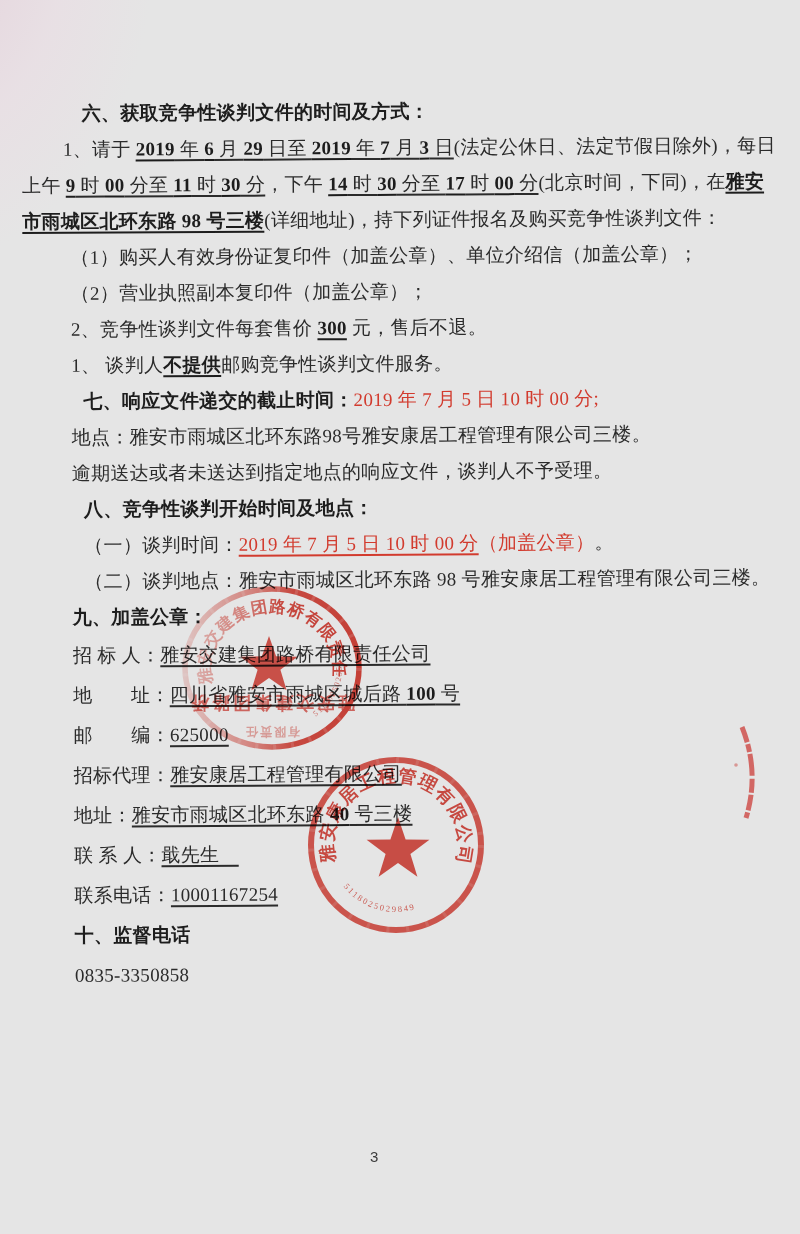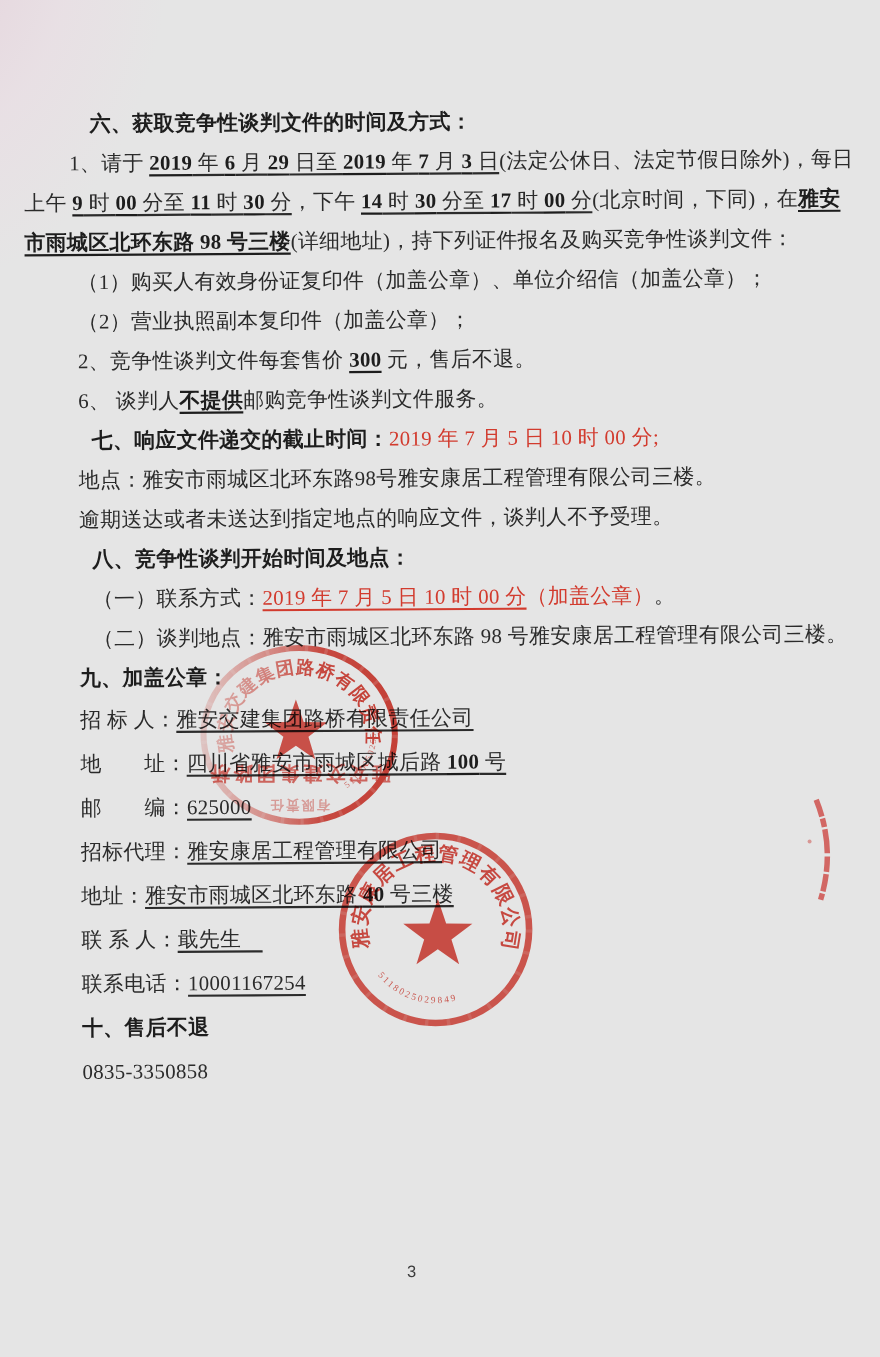--- a/index.html
+++ b/index.html
@@ -31,36 +31,36 @@
   <div class="corner-shadow"></div>
 
   <div class="doc-content">
       <div class="line ind-hdr"><span class="f-b">六、获取竞争性谈判文件的时间及方式：</span></div>
       <div class="line ind-item"><span class="">1、请于 </span><span class="f-b f-u">2019</span><span class="f-u"> 年 </span><span class="f-b f-u">6</span><span class="f-u"> 月 </span><span class="f-b f-u">29</span><span class="f-u"> 日至 </span><span class="f-b f-u">2019</span><span class="f-u"> 年 </span><span class="f-b f-u">7</span><span class="f-u"> 月 </span><span class="f-b f-u">3</span><span class="f-u"> 日</span><span class="">(法定公休日、法定节假日除外)，每日</span></div>
       <div class="line ind-flush"><span class="">上午 </span><span class="f-b f-u">9</span><span class="f-u"> 时 </span><span class="f-b f-u">00</span><span class="f-u"> 分至 </span><span class="f-b f-u">11</span><span class="f-u"> 时 </span><span class="f-b f-u">30</span><span class="f-u"> 分</span><span class="">，下午 </span><span class="f-b f-u">14</span><span class="f-u"> 时 </span><span class="f-b f-u">30</span><span class="f-u"> 分至 </span><span class="f-b f-u">17</span><span class="f-u"> 时 </span><span class="f-b f-u">00</span><span class="f-u"> 分</span><span class="">(北京时间，下同)，在</span><span class="f-b f-u">雅安</span></div>
       <div class="line ind-flush"><span class="f-b f-u">市雨城区北环东路 98 号三楼</span><span class="">(详细地址)，持下列证件报名及购买竞争性谈判文件：</span></div>
       <div class="line ind-std"><span class="">（1）购买人有效身份证复印件（加盖公章）、单位介绍信（加盖公章）；</span></div>
       <div class="line ind-std"><span class="">（2）营业执照副本复印件（加盖公章）；</span></div>
       <div class="line ind-std"><span class="">2、竞争性谈判文件每套售价 </span><span class="f-b f-u">300</span><span class=""> 元，售后不退。</span></div>
-      <div class="line ind-std"><span class="">6、 谈判人</span><span class="f-b f-u">不提供</span><span class="">邮购竞争性谈判文件服务。</span></div>
+      <div class="line ind-std"><span class="">1、 谈判人</span><span class="f-b f-u">不提供</span><span class="">邮购竞争性谈判文件服务。</span></div>
       <div class="line ind-hdr"><span class="f-b">七、响应文件递交的截止时间：</span><span class="f-r">2019 年 7 月 5 日 10 时 00 分;</span></div>
       <div class="line ind-std"><span class="">地点：雅安市雨城区北环东路98号雅安康居工程管理有限公司三楼。</span></div>
       <div class="line ind-std"><span class="">逾期送达或者未送达到指定地点的响应文件，谈判人不予受理。</span></div>
       <div class="line ind-hdr"><span class="f-b">八、竞争性谈判开始时间及地点：</span></div>
-      <div class="line ind-hdr"><span class="">（一）联系方式：</span><span class="f-r f-u">2019 年 7 月 5 日 10 时 00 分</span><span class="f-r">（加盖公章）</span><span class="">。</span></div>
+      <div class="line ind-hdr"><span class="">（一）谈判时间：</span><span class="f-r f-u">2019 年 7 月 5 日 10 时 00 分</span><span class="f-r">（加盖公章）</span><span class="">。</span></div>
       <div class="line ind-hdr"><span class="">（二）谈判地点：雅安市雨城区北环东路 98 号雅安康居工程管理有限公司三楼。</span></div>
       <div class="line ind-std"><span class="f-b">九、加盖公章：</span></div>
       <div class="line ind-std wide"><span class="">招 标 人：</span><span class="f-u">雅安交建集团路桥有限责任公司</span></div>
       <div class="line ind-std wide"><span class="">地　　址：</span><span class="f-u">四川省雅安市雨城区城后路 </span><span class="f-b f-u">100</span><span class="f-u"> 号</span></div>
       <div class="line ind-std wide"><span class="">邮　　编：</span><span class="f-u">625000</span></div>
       <div class="line ind-std wide"><span class="">招标代理：</span><span class="f-u">雅安康居工程管理有限公司</span></div>
       <div class="line ind-std wide"><span class="">地址：</span><span class="f-u">雅安市雨城区北环东路 </span><span class="f-b f-u">40</span><span class="f-u"> 号三楼</span></div>
       <div class="line ind-std wide"><span class="">联 系 人：</span><span class="f-u">戢先生　</span></div>
       <div class="line ind-std wide"><span class="">联系电话：</span><span class="f-u">10001167254</span></div>
-      <div class="line ind-std wide"><span class="f-b">十、售后不退</span></div>
+      <div class="line ind-std wide"><span class="f-b">十、监督电话</span></div>
       <div class="line ind-std wide"><span class="">0835-3350858</span></div>
     </div>
 
   <svg class="stamp" style="left:180px;top:584px;" width="188" height="170" viewBox="0 0 188 170">
     <defs>
       <linearGradient id="g1" x1="0" y1="0" x2="1" y2="0">
         <stop offset="0%" stop-color="#dc4237" stop-opacity="0.22"></stop>
         <stop offset="38%" stop-color="#dc4237" stop-opacity="0.62"></stop>
         <stop offset="62%" stop-color="#d8372c" stop-opacity="0.95"></stop>
         <stop offset="100%" stop-color="#d8372c" stop-opacity="1"></stop>

